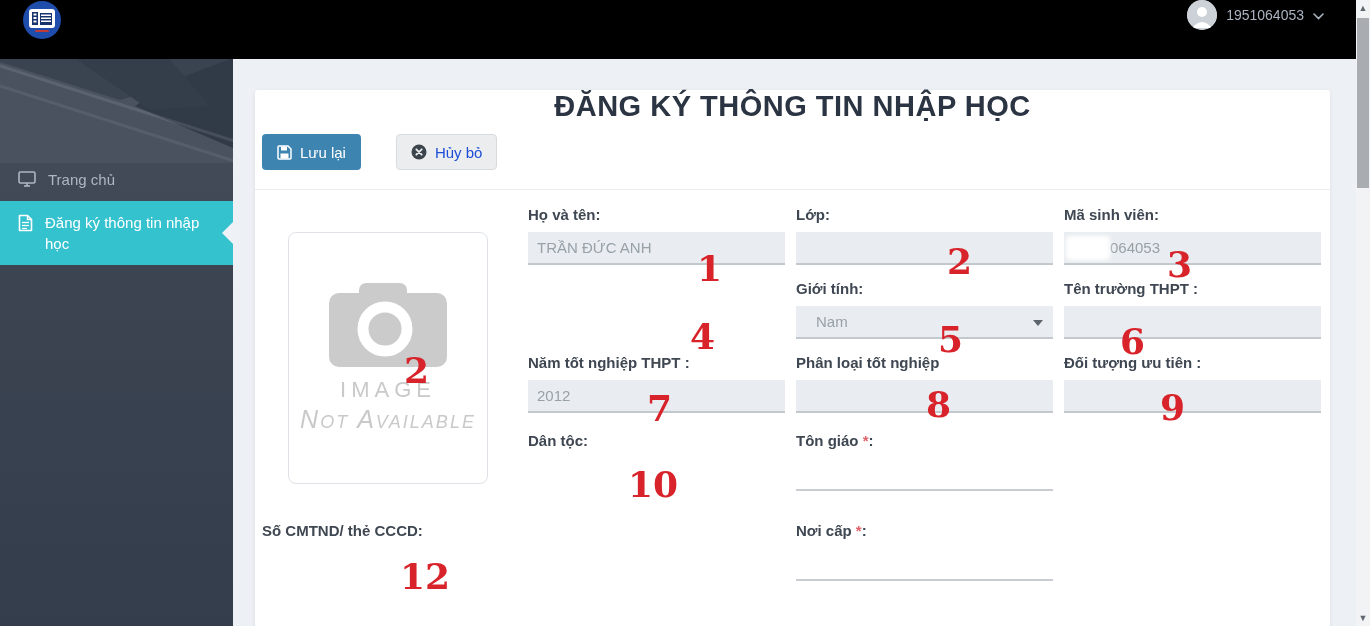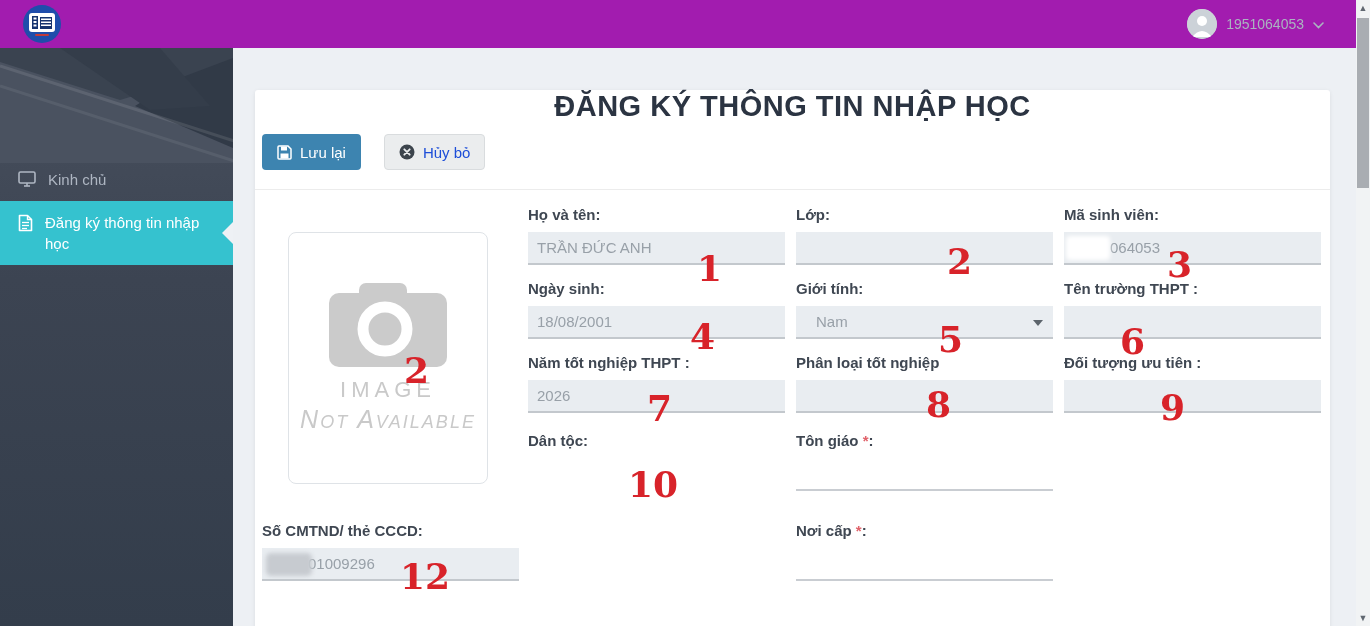--- a/index.html
+++ b/index.html
@@ -1,22 +1,22 @@
 <!DOCTYPE html>
 <html><head>
 <meta charset="utf-8">
 <style>
   * { margin:0; padding:0; box-sizing:border-box; }
   html,body { width:1370px; height:626px; }
   body { font-family:"Liberation Sans", sans-serif; overflow:hidden; background:#edf0f4; }
   .page { position:relative; width:1370px; height:626px; overflow:hidden; }
 
   
-  .navbar { position:absolute; left:0; top:0; width:1370px; height:48px; background:#a21caf; z-index:5;
-            display:flex; align-items:center; justify-content:space-between; padding:0 46px 0 22px; }
+  .navbar { position:absolute; left:0; top:0; width:1370px; height:59px; background:#000000; z-index:5;
+            display:flex; align-items:flex-start; justify-content:space-between; padding:0 46px 0 22px; }
   .logo { width:40px; height:40px; border-radius:50%; overflow:hidden; flex:0 0 auto; }
   .user { display:flex; align-items:center; gap:9px; cursor:pointer; }
   .avatar { width:30px; height:30px; border-radius:50%; background:#ccd2d8; display:inline-flex; align-items:flex-end; justify-content:center; overflow:hidden; }
   .uid { color:#aab4c0; font-size:14px; }
   .chev { display:inline-flex; margin-top:2px; }
 
   
   .sidebar { position:absolute; left:0; top:48px; width:233px; height:578px;
              background:linear-gradient(180deg,#49515f 0%,#3c4452 40%,#333d4b 100%); z-index:4; }
   .deco { position:absolute; left:0; top:0; width:233px; height:115px; }
@@ -29,21 +29,21 @@
            width:0; height:0; border-top:11px solid transparent; border-bottom:11px solid transparent; border-right:11px solid #eef1f5; }
 
   
   .content { position:absolute; left:233px; top:48px; width:1123px; height:578px; background:#edf0f4; overflow:hidden; }
   .card { position:relative; margin:42px 0 0 22px; width:1075px; height:560px; background:#ffffff;
           box-shadow:0 1px 4px rgba(0,0,0,0.08); border-radius:3px; }
   .card h1 { margin:36px 0 0; text-align:center; font-size:29px; font-weight:700; color:#2b3442; letter-spacing:0.5px; }
   .toolbar { display:flex; align-items:center; margin:11px 0 0 7px; height:36px; }
   .btn { display:inline-flex; align-items:center; gap:8px; height:36px; padding:0 14px; border-radius:4px;
          font-size:15px; border:1px solid transparent; cursor:pointer; font-family:"Liberation Sans",sans-serif; }
-  .btn.blue { background:#3d84b0; color:#ffffff; margin-right:4px; }
+  .btn.blue { background:#3d84b0; color:#ffffff; margin-right:16px; }
   .btn.gray { background:#ebedee; color:#1d4ed8; border-color:#d9dcde; margin-left:19px; }
   .divider { border:none; border-top:1px solid #ececec; margin:19px 0 0; }
   .form-body { position:relative; height:460px; }
 
   
   .photo { position:absolute; left:33px; top:42px; width:200px; height:252px; border:1px solid #dfe3e7; border-radius:8px;
            display:flex; flex-direction:column; align-items:center; justify-content:center; background:#fff; }
   .ph-img { font-size:22px; color:#c9c9c9; letter-spacing:5px; margin-top:10px; }
   .ph-na  { font-size:25px; color:#c9c9c9; letter-spacing:2px; font-variant:small-caps; margin-top:2px;font-style:italic; }
 
@@ -129,21 +129,21 @@
     </div>
     <nav class="snav">
       <div class="sitem">
         <span class="sicon">
           <svg width="18" height="16" viewBox="0 0 18 16">
               <rect x="1" y="1" width="16" height="11" rx="1.5" fill="none" stroke="#aeb6c2" stroke-width="1.6"></rect>
               <line x1="6" y1="15" x2="12" y2="15" stroke="#aeb6c2" stroke-width="1.6"></line>
               <line x1="9" y1="12" x2="9" y2="15" stroke="#aeb6c2" stroke-width="1.6"></line>
             </svg>
         </span>
-        <span>Kinh chủ</span>
+        <span>Trang chủ</span>
       </div>
       <div class="sitem active">
         <span class="sicon">
           <svg width="15" height="18" viewBox="0 0 15 18">
               <path d="M1.5 1.5 h8 l4 4 v11 h-12 z" fill="none" stroke="#ffffff" stroke-width="1.6" stroke-linejoin="round"></path>
               <path d="M9.5 1.5 v4 h4" fill="none" stroke="#ffffff" stroke-width="1.4"></path>
               <line x1="4" y1="8.5" x2="11" y2="8.5" stroke="#ffffff" stroke-width="1.3"></line>
               <line x1="4" y1="11.5" x2="11" y2="11.5" stroke="#ffffff" stroke-width="1.3"></line>
               <line x1="4" y1="14.5" x2="9" y2="14.5" stroke="#ffffff" stroke-width="1.3"></line>
             </svg>
@@ -202,44 +202,38 @@
             </div>
         </div>
         <div class="field c3 r1">
           <label>Mã sinh viên:</label>
           <div class="input masked">
             <span class="val">064053</span>
             <span class="patch-white"></span>
           </div>
         </div>
 
-        <div class="field c1 r2">
-          <label>Ngày sinh:</label>
-          <div class="input">
-              <span class="val">18/08/2001</span>
-            </div>
-        </div>
         <div class="field c2 r2">
           <label>Giới tính:</label>
           <div class="input select">
             <span class="val">Nam</span>
             <span class="caret"></span>
           </div>
         </div>
         <div class="field c3 r2">
           <label>Tên trường THPT :</label>
           <div class="input">
               <span class="val"></span>
             </div>
         </div>
 
         <div class="field c1 r3">
           <label>Năm tốt nghiệp THPT :</label>
           <div class="input">
-              <span class="val">2026</span>
+              <span class="val">2012</span>
             </div>
         </div>
         <div class="field c2 r3">
           <label>Phân loại tốt nghiệp</label>
           <div class="input">
               <span class="val"></span>
             </div>
         </div>
         <div class="field c3 r3">
           <label>Đối tượng ưu tiên :</label>
@@ -253,24 +247,20 @@
         </div>
         <div class="field c2 r4">
           <label><span>Tôn giáo</span> <span class="req">*</span><span>:</span></label>
           <div class="input plain">
               <span class="val"></span>
             </div>
         </div>
 
         <div class="field c0 r5">
           <label>Số CMTND/ thẻ CCCD:</label>
-          <div class="input masked">
-            <span class="val">01009296</span>
-            <span class="patch-gray"></span>
-          </div>
         </div>
         <div class="field c2 r5">
           <label><span>Nơi cấp</span> <span class="req">*</span><span>:</span></label>
           <div class="input plain">
               <span class="val"></span>
             </div>
         </div>
 
       </div>
     </div>

